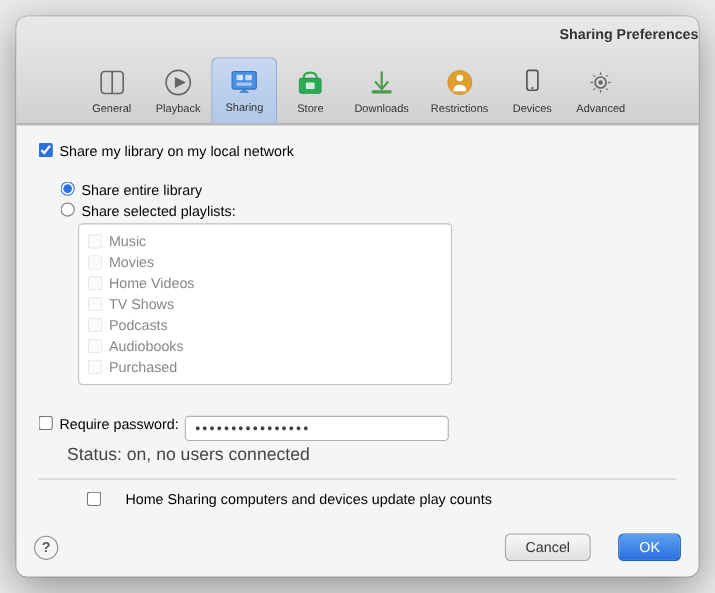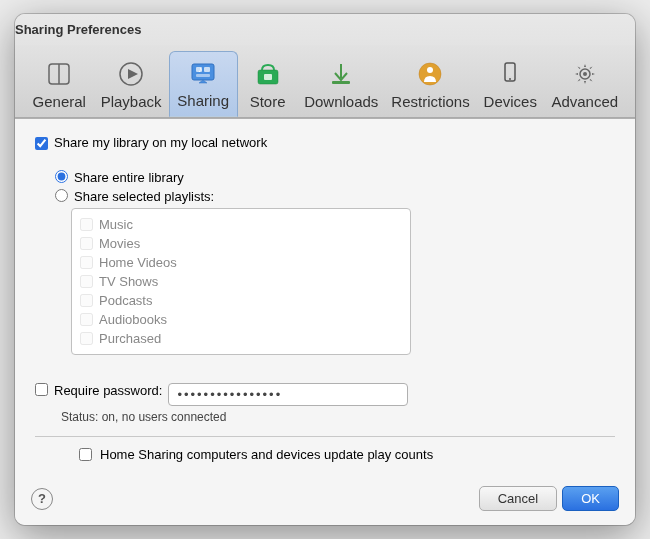--- a/index.html
+++ b/index.html
@@ -18,21 +18,21 @@
       width: 620px;
       background: #f5f5f5;
       border-radius: 10px;
       box-shadow: 0 10px 40px rgba(0,0,0,0.4), 0 0 0 1px rgba(0,0,0,0.2);
       overflow: hidden;
     }
     .titlebar {
       background: linear-gradient(to bottom, #e8e8e8, #d8d8d8);
       border-bottom: 1px solid #b0b0b0;
       padding: 8px 0 0 0;
-      text-align: left;
+      text-align: right;
       position: relative;
     }
     .titlebar-title {
       font-size: 13px;
       font-weight: 600;
       color: #333;
       padding-bottom: 8px;
     }
     .toolbar {
       display: flex;
@@ -59,34 +59,34 @@
       border-bottom: 1px solid #b8cce0;
     }
     .toolbar-item .icon {
       width: 32px;
       height: 32px;
       display: flex;
       align-items: center;
       justify-content: center;
     }
     .toolbar-item .label {
-      font-size: 15px;
+      font-size: 10px;
       color: #333;
       white-space: nowrap;
     }
     .content {
       padding: 16px 20px 14px 20px;
       background: #f5f5f5;
     }
     .section {
       margin-bottom: 10px;
     }
     .checkbox-row {
       display: flex;
-      align-items: flex-end;
+      align-items: flex-start;
       gap: 6px;
       margin-bottom: 20px;
     }
     .radio-row {
       display: flex;
       align-items: flex-start;
       gap: 6px;
       margin-bottom: 4px;
       margin-left: 20px;
     }
@@ -120,32 +120,32 @@
       border-radius: 4px;
       padding: 3px 8px;
       width: 240px;
       font-size: 13px;
       color: #444;
       letter-spacing: 2px;
     }
     .status-text {
       margin-left: 26px;
       color: #444;
-      font-size: 12px;
+      font-size: 16px;
       margin-bottom: 12px;
     }
     .divider {
       border: none;
       border-top: 1px solid #c8c8c8;
       margin: 10px 0;
     }
     .home-sharing-row {
       display: flex;
       align-items: center;
-      gap: 8px;
+      gap: 22px;
       margin-top: 8px;
       padding-left: 44px;
     }
     .footer {
       display: flex;
       justify-content: space-between;
       align-items: center;
       padding: 10px 16px 14px 16px;
       background: #f5f5f5;
     }
@@ -158,21 +158,21 @@
       display: flex;
       align-items: center;
       justify-content: center;
       font-size: 13px;
       color: #555;
       cursor: pointer;
       font-weight: bold;
     }
     .btn-group {
       display: flex;
-      gap: 5px;
+      gap: 25px;
     }
     .btn {
       padding: 4px 18px;
       border-radius: 5px;
       font-size: 13px;
       cursor: pointer;
       border: 1px solid #aaa;
       background: linear-gradient(to bottom, #f8f8f8, #e0e0e0);
       color: #333;
     }

